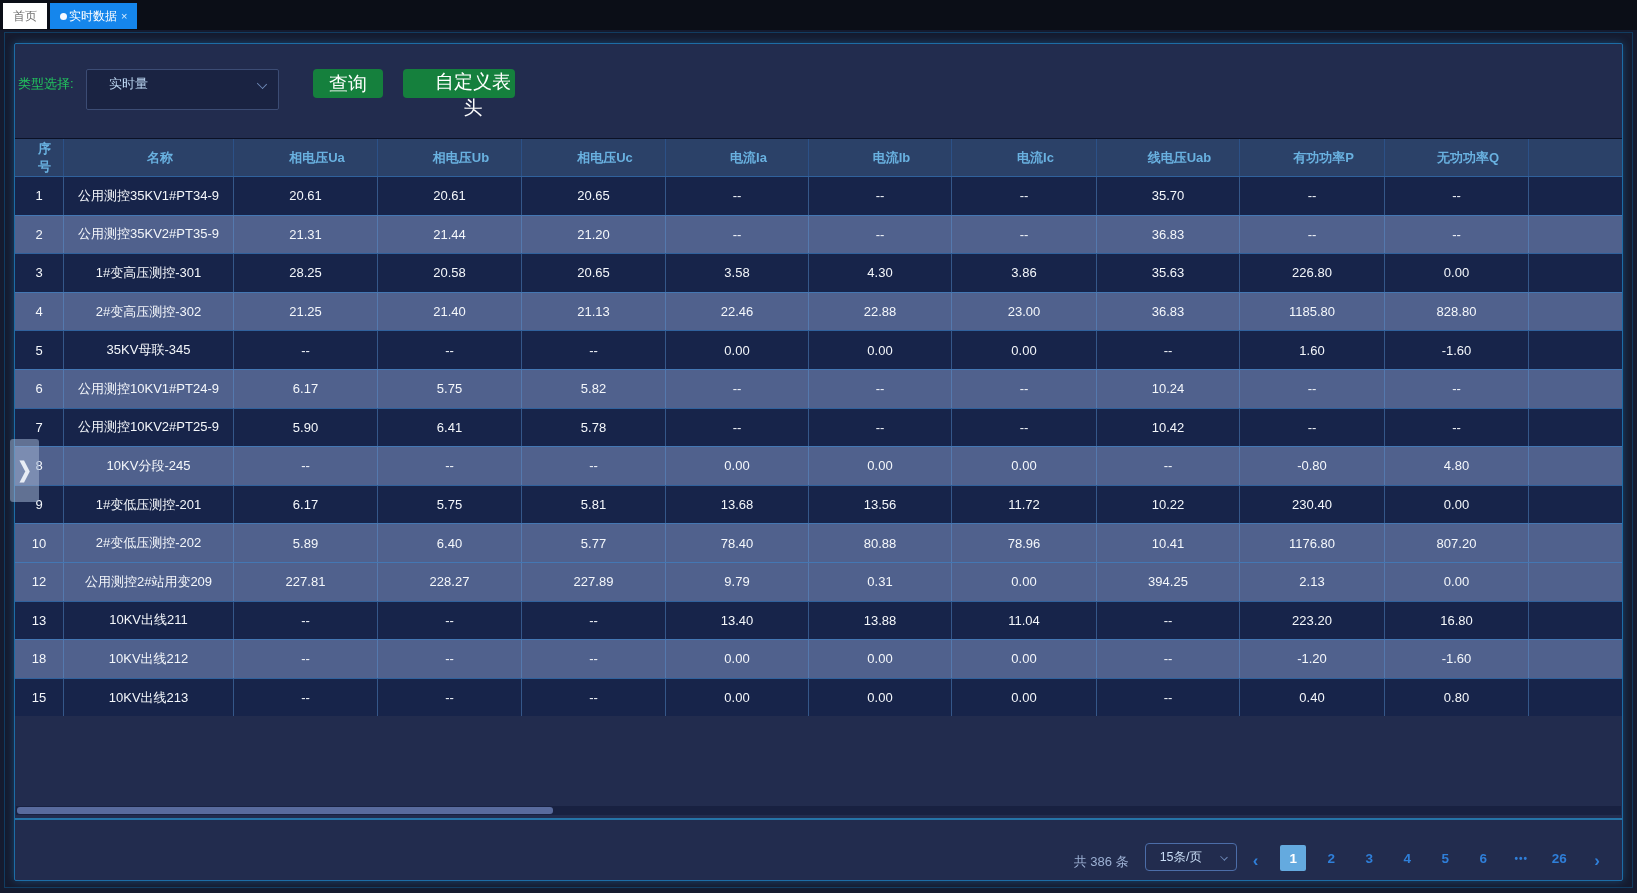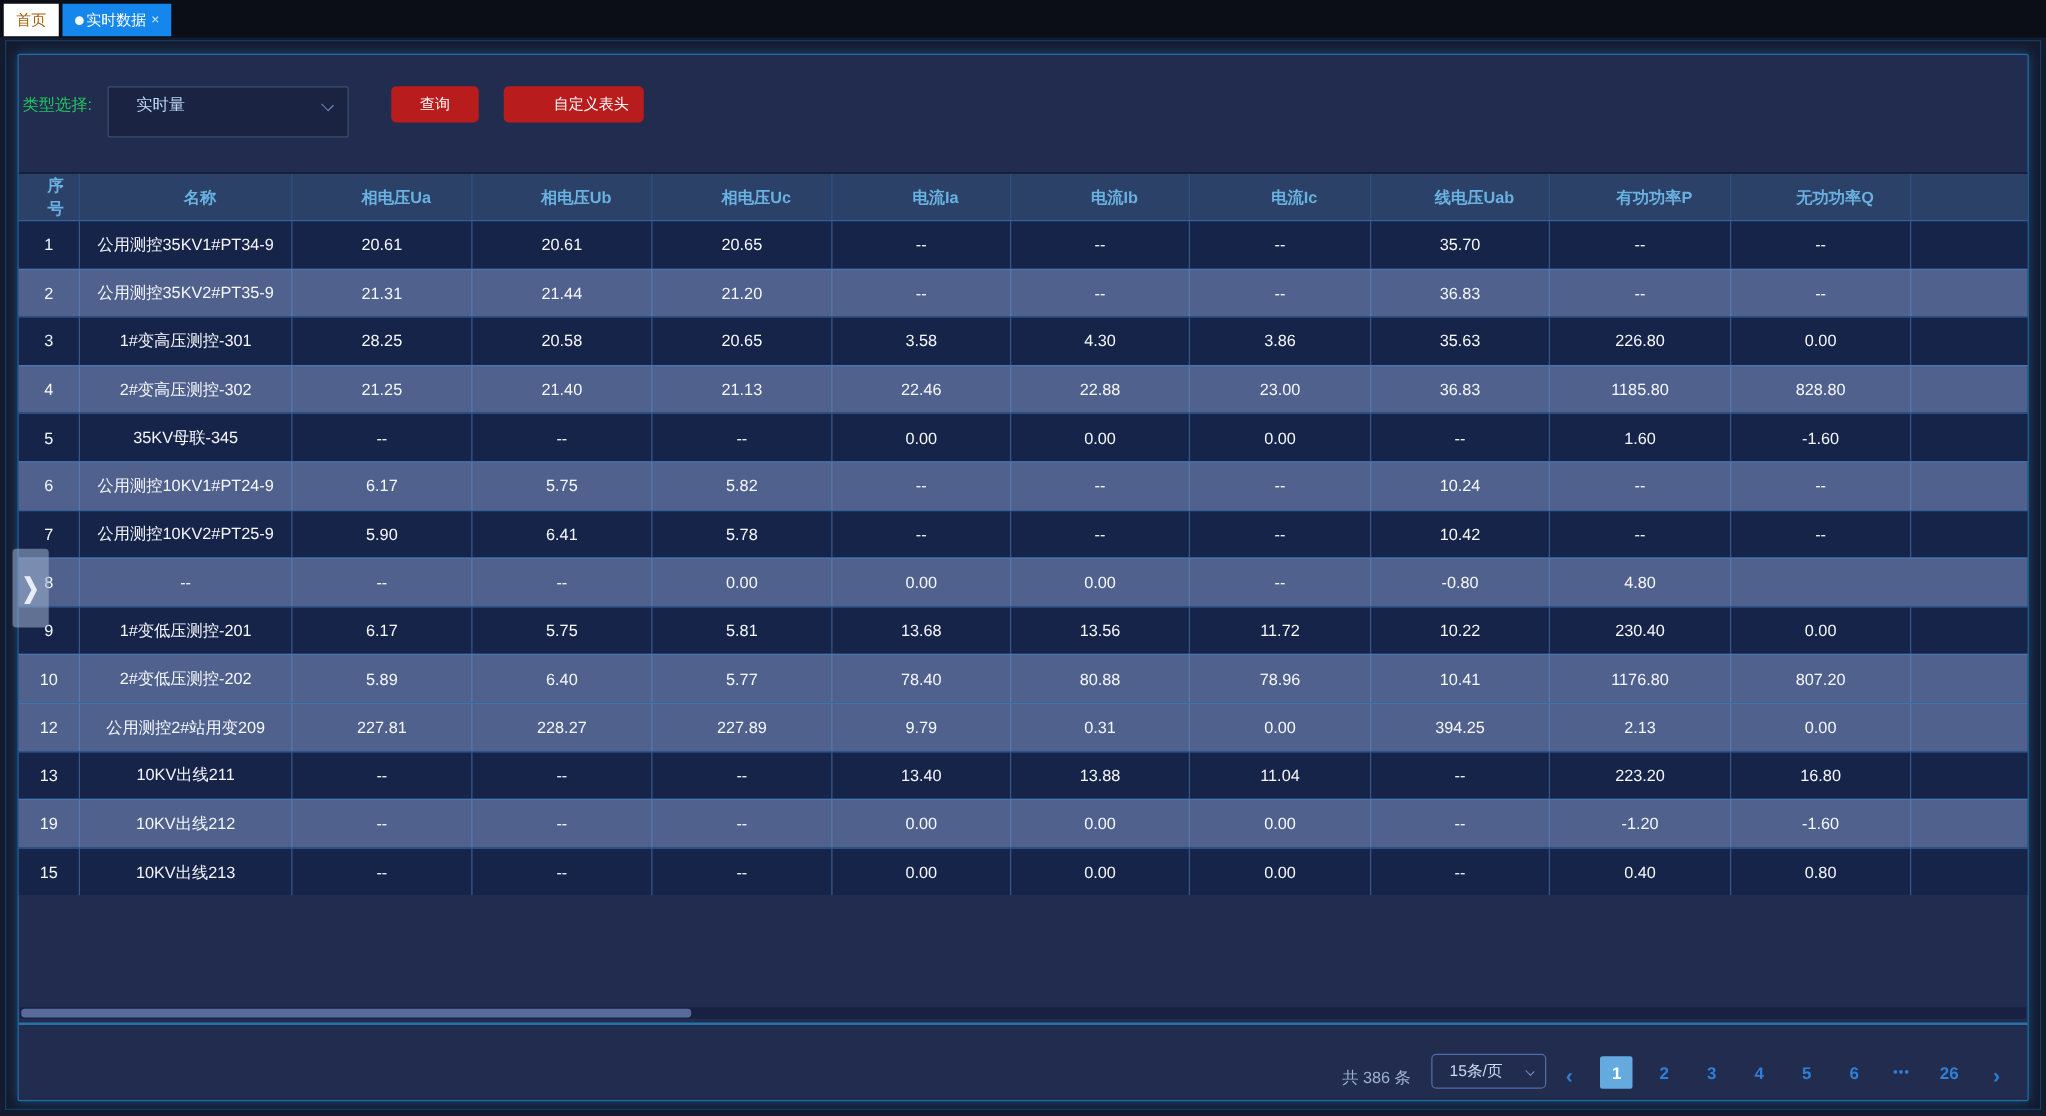--- a/index.html
+++ b/index.html
@@ -4,21 +4,21 @@
 <style>
   * { margin:0; padding:0; box-sizing:border-box; }
   html,body { width:1637px; height:893px; overflow:hidden; background:#151b2f;
               font-family:"Liberation Sans", sans-serif; }
 
   
   .tabstrip { position:absolute; left:0; top:0; width:1637px; height:30px;
               background:#0b0e17; display:flex; align-items:flex-end; }
   .tab { height:26px; margin:0 0 1px 3px; display:flex; align-items:center;
          padding:0 10px; font-size:12px; cursor:pointer; }
-  .tab-home { background:#ffffff; color:#a16207; }
+  .tab-home { background:#ffffff; color:#737373; }
   .tab-active { background:#1586ec; color:#ffffff; gap:2px; }
   .tab-dot { width:7px; height:7px; border-radius:50%; background:#f4f8ff; }
   .tab-close { font-size:11px; color:#d7ecff; margin-left:2px; }
 
   .window-frame { position:absolute; left:4px; top:32px; width:1629px; height:856px;
                   border:1px solid #123c60; pointer-events:none; }
 
   
   .panel { position:absolute; left:14px; top:43px; width:1609px; height:838px;
            background:#222c4e; border:1px solid #1d6da6; border-radius:2px;
@@ -28,22 +28,22 @@
   .filterbar { position:absolute; left:0; top:25px; height:29px; width:100%; }
   .filter-label { position:absolute; left:3px; top:0; line-height:29px;
                   font-size:13px; color:#22c55e; }
   .type-select { position:absolute; left:71px; top:0; width:193px; height:41px;
                  background:#1a2342; border:1px solid #3c4c74; border-radius:2px;
                  color:#bdd7f2; font-size:13px; line-height:27px; padding-left:22px;
                  cursor:pointer; }
   .chev { position:absolute; right:12px; top:10px; width:8px; height:8px;
           border-right:1.5px solid #6f8ab8; border-bottom:1.5px solid #6f8ab8;
           transform:rotate(45deg) scaleY(.8); }
-  .btn { position:absolute; top:0; height:29px; background:#b91c1c; color:#fff;
-         border:none; border-radius:4px; font-size:12px; cursor:pointer;
+  .btn { position:absolute; top:0; height:29px; background:#15803d; color:#fff;
+         border:none; border-radius:4px; font-size:19px; cursor:pointer;
          font-family:inherit; }
   .btn-query { left:298px; width:70px; }
   .btn-custom { left:388px; width:112px;padding-left:28px; }
 
   
   .table { position:absolute; left:0; top:94px; width:1607px;
            border-top:1px solid #0b1126;
            --cols:49px 170px 144px 144px 144px 143px 143px 145px 143px 145px 144px 1fr; }
   .tr { display:grid; grid-template-columns:var(--cols); }
   .thead { height:37px; background:#2b4168; }
@@ -226,20 +226,21 @@
           <div class="td">--</div>
           <div class="td">--</div>
           <div class="td">--</div>
           <div class="td">10.42</div>
           <div class="td">--</div>
           <div class="td">--</div>
           <div class="td"></div>
         </div>
         <div class="tr row even">
           <div class="td">8</div>
+          <div class="td">10KV分段-245</div>
           <div class="td">--</div>
           <div class="td">--</div>
           <div class="td">--</div>
           <div class="td">0.00</div>
           <div class="td">0.00</div>
           <div class="td">0.00</div>
           <div class="td">--</div>
           <div class="td">-0.80</div>
           <div class="td">4.80</div>
           <div class="td"></div>
@@ -294,21 +295,21 @@
           <div class="td">--</div>
           <div class="td">13.40</div>
           <div class="td">13.88</div>
           <div class="td">11.04</div>
           <div class="td">--</div>
           <div class="td">223.20</div>
           <div class="td">16.80</div>
           <div class="td"></div>
         </div>
         <div class="tr row even">
-          <div class="td">19</div>
+          <div class="td">18</div>
           <div class="td">10KV出线212</div>
           <div class="td">--</div>
           <div class="td">--</div>
           <div class="td">--</div>
           <div class="td">0.00</div>
           <div class="td">0.00</div>
           <div class="td">0.00</div>
           <div class="td">--</div>
           <div class="td">-1.20</div>
           <div class="td">-1.60</div>

